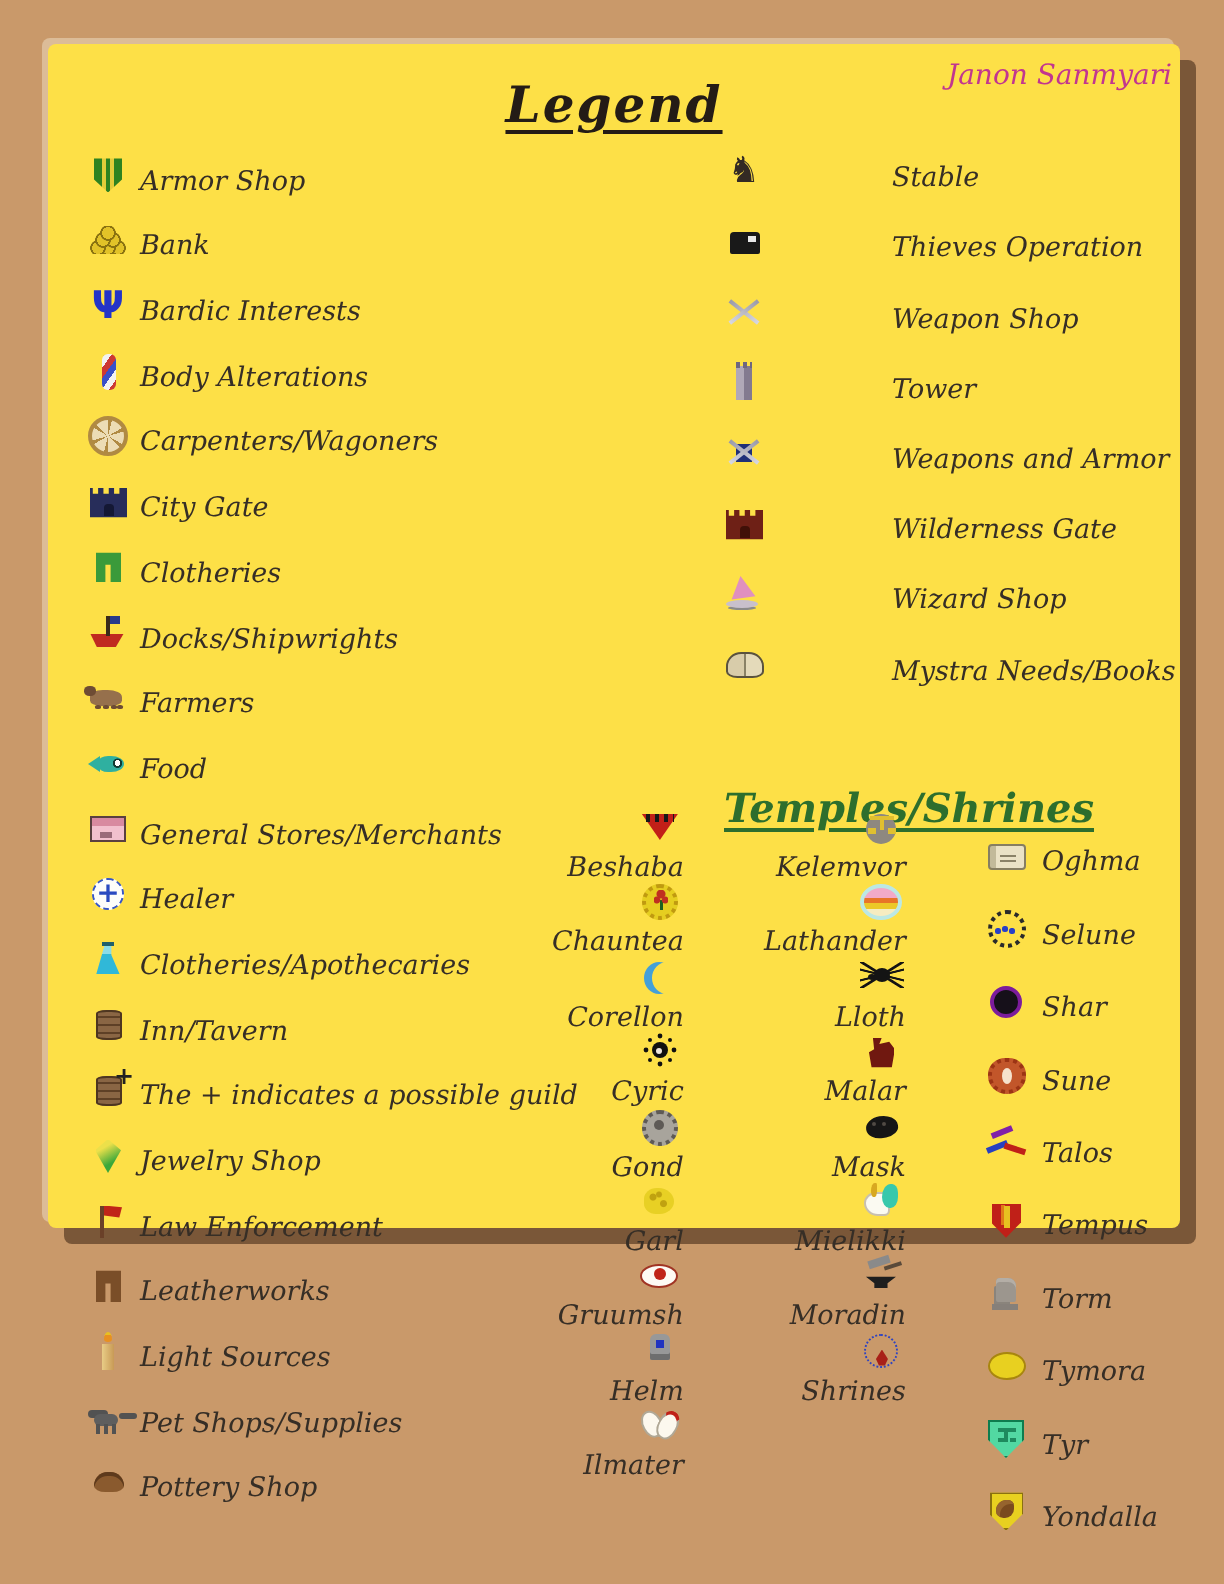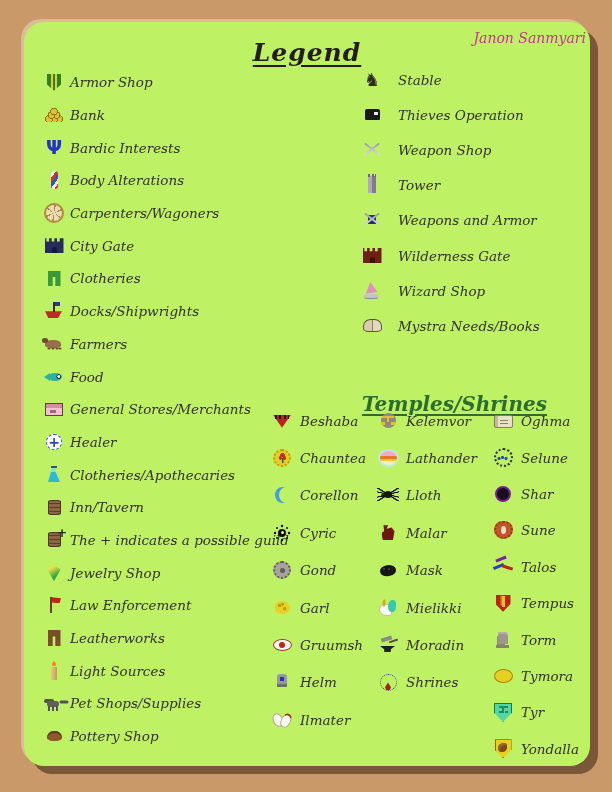--- a/index.html
+++ b/index.html
@@ -1,35 +1,35 @@
 <!DOCTYPE html>
 <html><head>
 <meta charset="utf-8">
 <style>
   html,body{margin:0;padding:0;}
   body{width:612px;height:792px;background:#c9996a;position:relative;overflow:hidden;
        font-family:"DejaVu Serif",serif;}
-  .page{position:absolute;left:24px;top:22px;width:566px;height:744px;background:#bef264;
-        border-radius:20px;box-shadow:-3px -3px 0 #dcbc98,8px 8px 0 #7a5738;}
+  .page{position:absolute;left:24px;top:22px;width:566px;height:592px;background:#fde047;
+        border-radius:4px;box-shadow:-3px -3px 0 #dcbc98,8px 8px 0 #7a5738;}
   .title{position:absolute;top:16px;left:0;width:100%;text-align:center;font-size:25px;
          font-weight:bold;font-style:italic;color:#241c16;text-decoration:underline;
          text-underline-offset:4px;letter-spacing:1px;}
   .author{position:absolute;top:8px;right:4px;font-style:italic;font-size:14px;color:#c2368f;}
   .temples-header{position:absolute;left:338px;top:370px;font-size:20px;font-weight:bold;
          font-style:italic;color:#2d6e2d;text-decoration:underline;text-underline-offset:3px;}
   .col{position:absolute;}
   .col-left{left:18px;top:44px;}
   .col-right{left:336px;top:40px;}
   .tcol1{left:246px;top:380px;}
   .tcol2{left:352px;top:380px;}
   .tcol3{left:467px;top:381px;}
-  .row{display:flex;align-items:center;}
+  .row{display:flex;align-items:flex-end;}
   .col-left .row{height:32.7px;}
-  .col-right .row{height:35.2px;}
-  .tcol1 .row,.tcol2 .row{height:37.4px;}
+  .col-right .row{height:35.2px;gap:48px;}
+  .tcol1 .row,.tcol2 .row{height:37.4px;flex-direction:column;}
   .tcol3 .row{height:36.4px;}
   .lbl{font-style:italic;font-size:13.5px;color:#362e26;white-space:nowrap;margin-left:4px;}
   .col-right .lbl{margin-left:14px;}
   .tcol1 .lbl,.tcol2 .lbl,.tcol3 .lbl{margin-left:6px;}
 
   
   .ic{position:relative;width:24px;height:22px;flex:0 0 24px;display:flex;align-items:center;
       justify-content:center;}
   .ic::before,.ic::after{content:"";position:absolute;}
 

